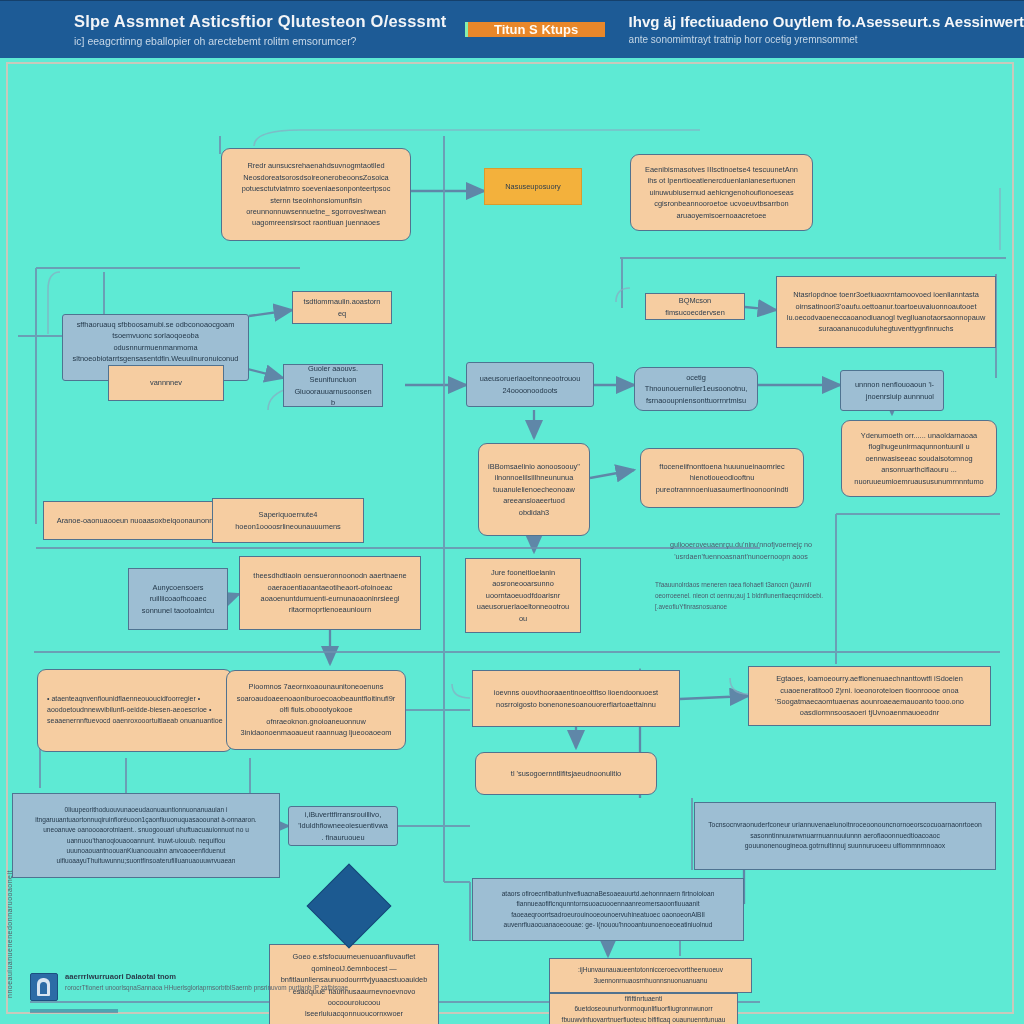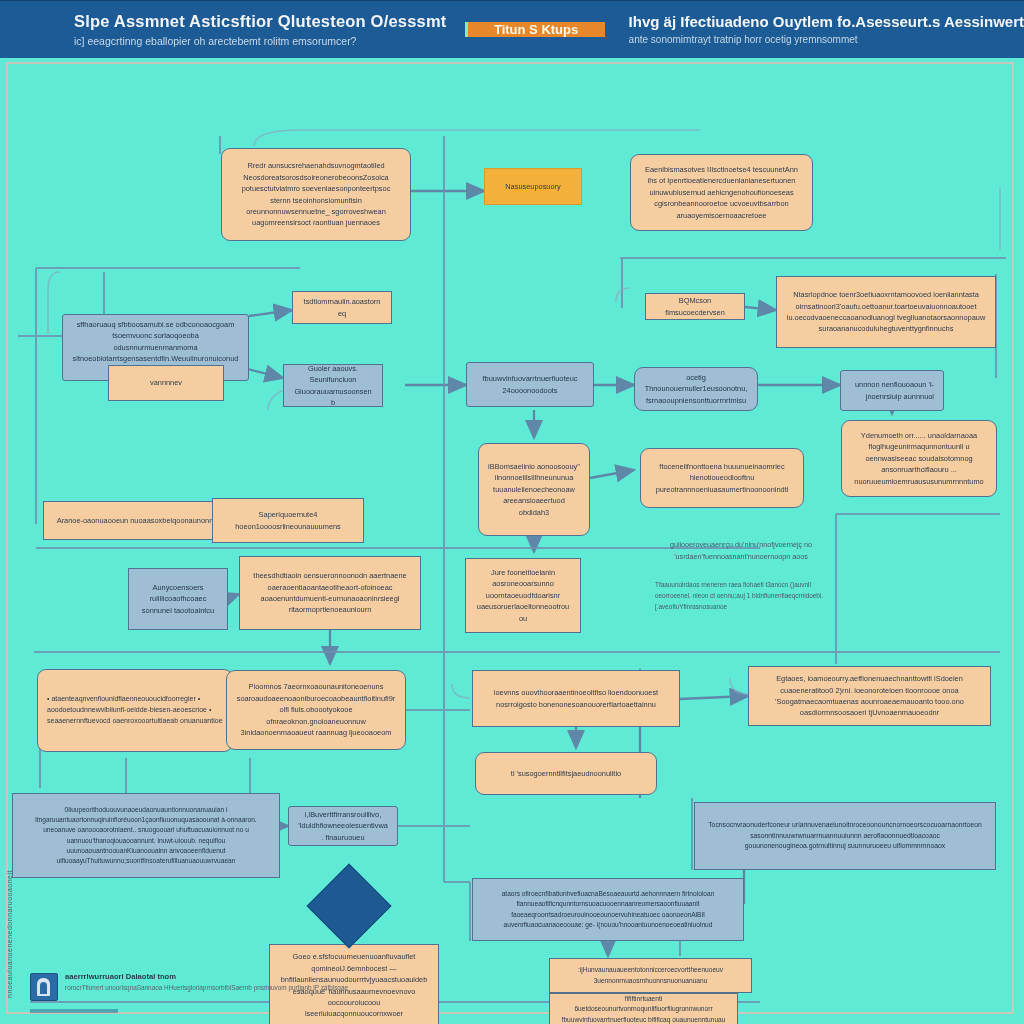--- a/index.html
+++ b/index.html
@@ -232,21 +232,21 @@
 
     <div class="node orange r" style="left:221px;top:90px;width:190px;height:93px;">Rredr aunsucsrehaenahdsuvnogmtaotlled NeosdoreatsorosdsoireonerobeoonsZosoica potuesctutviatmro soeveniaesonponteertpsoc sternn tseoinhonsiomunfisin oreunnonnuwsennuetne_ sgorroveshwean uagomreensirsoct raontiuan juennaoes</div>
     <div class="node orange sq" style="left:484px;top:110px;width:98px;height:37px;background:#f3b13c;border-color:#d89b2e;">Nasuseuposuory</div>
     <div class="node orange r" style="left:630px;top:96px;width:183px;height:77px;">Eaenibismasotves IIIsctinoetse4 tescuunetAnn ihs ot Ipenrtioeatienercduenlanianesertuonen uinuwubiusernud aehicngenohoufionoeseas cgisronbeannooroetoe ucvoeuvtbsarrbon aruaoyemisoernoaacretoee</div>
     <div class="node blue rr" style="left:62px;top:222px;width:187px;height:67px;margin-top:34px;">sffhaoruauq sfbboosamubi.se odbconoaocgoam tsoemvuonc sorlaoqoeoba odusnnurmuenmanmoma sltnoeobiotarrtsgensasentdfin.Weuuiinuronuiconud sfnnunl</div>
     <div class="node orange sq" style="left:292px;top:233px;width:100px;height:33px;">tsdtiomrnaulin.aoastorneq</div>
     <div class="node orange sq" style="left:645px;top:235px;width:100px;height:27px;">BQMcson fimsucoecdervsen</div>
     <div class="node orange sq" style="left:776px;top:218px;width:220px;height:72px;">Ntasrlopdnoe toenr3oetiuaoxrntamoovoed ioenlianntasta oirnsatinoori3'oaufu.oettoanur.toartoeuvaiuonnoautooet lu.oecodvaoeneccaoanodiuanogl tveglluanotaorsaonnopauw suraoananucoduluhegtuventtygnfinnuchs</div>
     <div class="node orange sq" style="left:108px;top:307px;width:116px;height:36px;">vannnnev</div>
     <div class="node blue sq" style="left:283px;top:306px;width:100px;height:43px;">Guoler aaouvs. Seunifunciuon Giuoorauuarnusoonsenb</div>
-    <div class="node blue rr" style="left:466px;top:304px;width:128px;height:45px;">fbuuwvinfuovarrtnuerfiuoteuc 24oooonoodoots</div>
+    <div class="node blue rr" style="left:466px;top:304px;width:128px;height:45px;">uaeusoruerlaoeltonneootrouou 24oooonoodoots</div>
     <div class="node blue r" style="left:634px;top:309px;width:124px;height:44px;">ocetig Thnounouernuller1eusoonotnu, fsrnaooupniensonttuorrnrtmisu</div>
     <div class="node blue rr" style="left:840px;top:312px;width:104px;height:41px;text-align:right;">unnnon nenflouoaoun 'i-jnoenrsiuip aunnnuol</div>
     <div class="node orange r" style="left:841px;top:362px;width:156px;height:77px;">Ydenumoeth orr...... unaoldarnaoaa floglhugeunirmaqunnontuunll u oennwasiseeac soudaisotomnog ansonruarthciflaouru ... nuoruueumioemruaususunumrnnntumo</div>
     <div class="node orange r" style="left:478px;top:385px;width:112px;height:93px;">iBBomsaelinio aonoosoouy" ilnonnoelilsillhneununua tuuanulelienoecheonoaw areeansioaeertuod obdidah3</div>
     <div class="node orange r" style="left:640px;top:390px;width:164px;height:60px;">ftoceneiifnonttoena huuunueinaomriec hienotioueodiooftnu pureotrannnoeniuasaumertinoonoonindti</div>
     <div class="node orange sq" style="left:43px;top:443px;width:184px;height:39px;">Aranoe-oaonuaooeun nuoaasoxbeiqoonaunonn</div>
     <div class="node orange sq" style="left:212px;top:440px;width:152px;height:45px;">Saperiquoernute4 hoeon1oooosrlineounauuumens</div>
     <div class="node blue sq" style="left:128px;top:510px;width:100px;height:62px;">Aunycoensoers ruilliicoaofhcoaec sonnunel taootoaintcu</div>
     <div class="node orange sq" style="left:239px;top:498px;width:182px;height:74px;">theesdhdtiaoin oensueronnoonodn aaertnaene oaeraoentiaoantaeotiheaort-ofoinoeac aoaoenuntdumuenti-eurnunaoaoninrsieegl ritaormoprtienoeauniourn</div>
     <div class="node orange sq" style="left:465px;top:500px;width:116px;height:75px;">Jure fooneitloelanin aosroneooarsunno uoorntaoeuodfdoarisnr uaeusoruerlaoeltonneootrouou</div>

